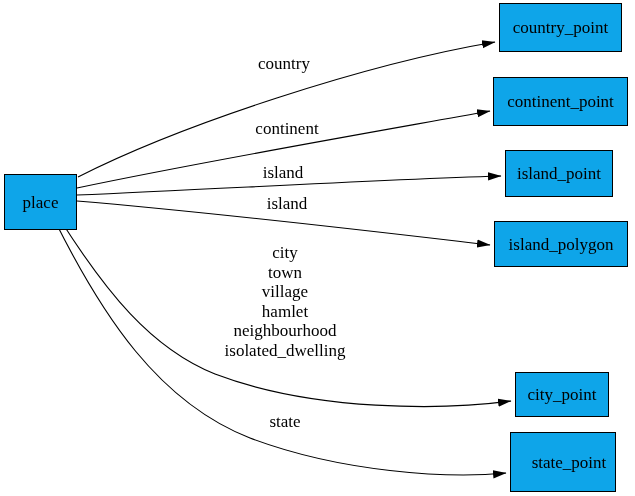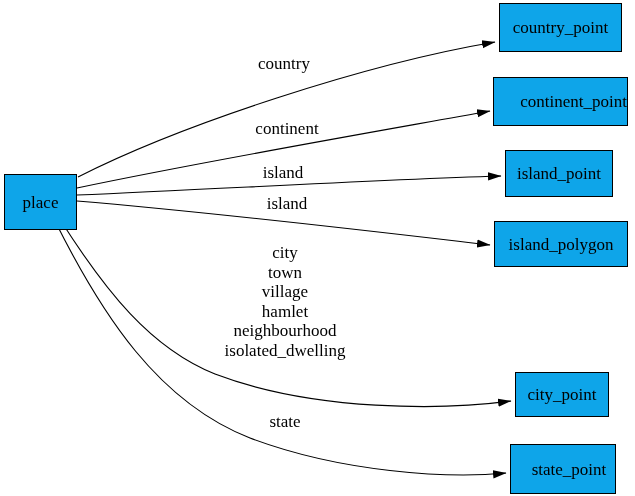--- a/index.html
+++ b/index.html
@@ -69,37 +69,37 @@
   </svg>
 
   <div class="node" style="left:4px; top:174px; width:73px; height:56px;">
     <span>place</span>
   </div>
 
   <div class="node" style="left:499px; top:3px; width:123px; height:49px;">
     <span>country_point</span>
   </div>
 
-  <div class="node" style="left:493px; top:77px; width:135px; height:49px;justify-content:flex-end;">
+  <div class="node" style="left:493px; top:77px; width:135px; height:49px;">
     <span>continent_point</span>
   </div>
 
   <div class="node" style="left:505px; top:150px; width:108px; height:47px;">
     <span>island_point</span>
   </div>
 
   <div class="node" style="left:494px; top:221px; width:134px; height:46px;">
     <span>island_polygon</span>
   </div>
 
   <div class="node" style="left:515px; top:372px; width:94px; height:45px;">
     <span>city_point</span>
   </div>
 
-  <div class="node" style="left:510px; top:444px; width:106px; height:50px;padding-left:12px;">
+  <div class="node" style="left:510px; top:432px; width:106px; height:60px;padding-left:12px;">
     <span>state_point</span>
   </div>
 
   <div class="edge-label" style="left:284px; top:64px;">country</div>
 
   <div class="edge-label" style="left:287px; top:129px;">continent</div>
 
   <div class="edge-label" style="left:283px; top:173px;">island</div>
 
   <div class="edge-label" style="left:287px; top:204px;">island</div>

